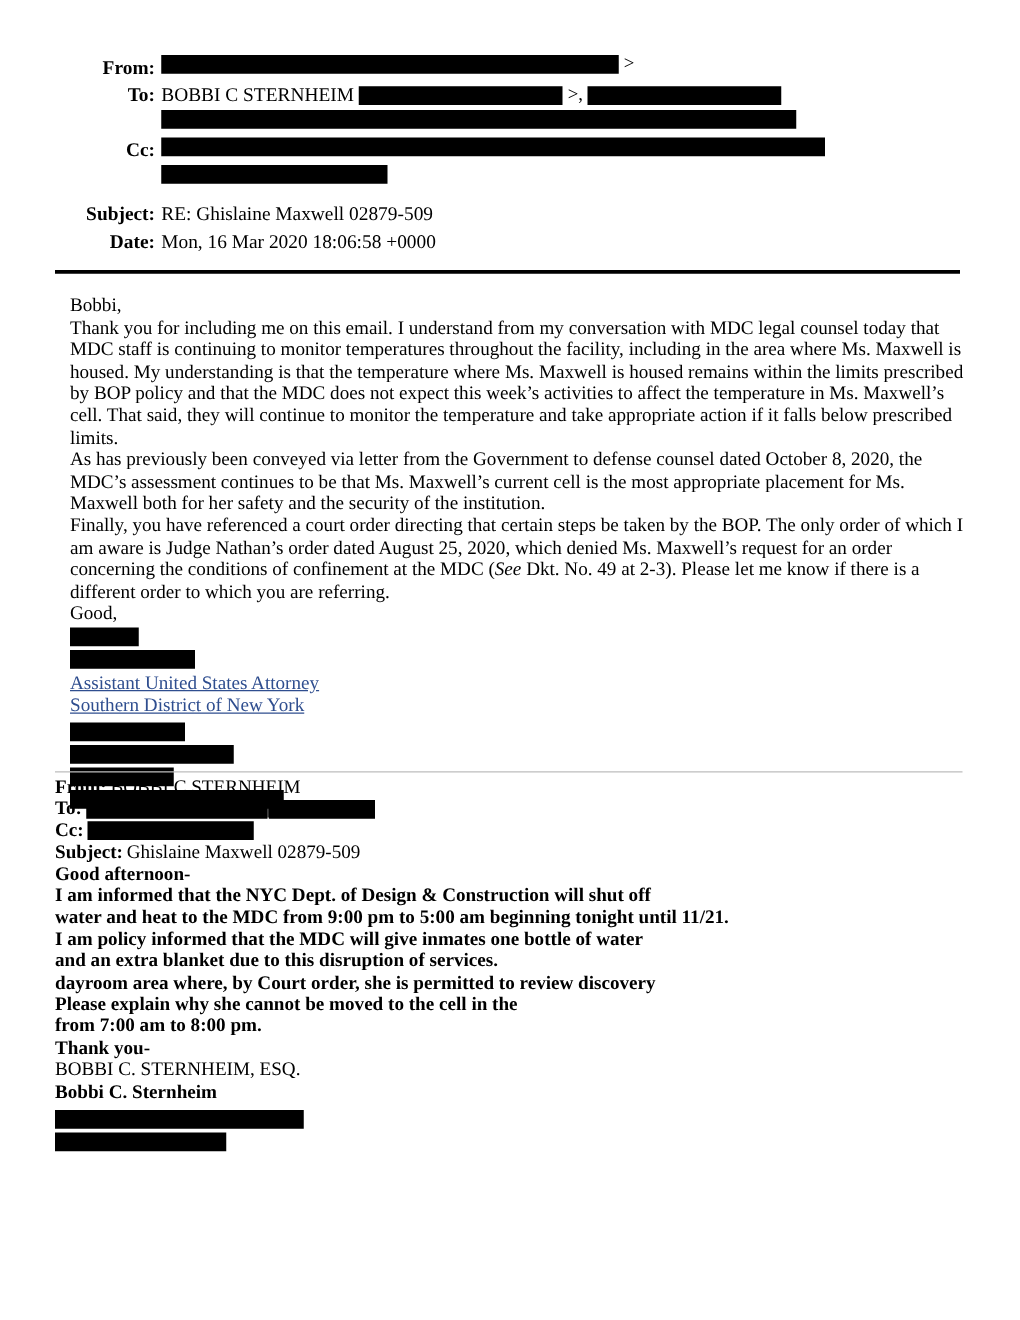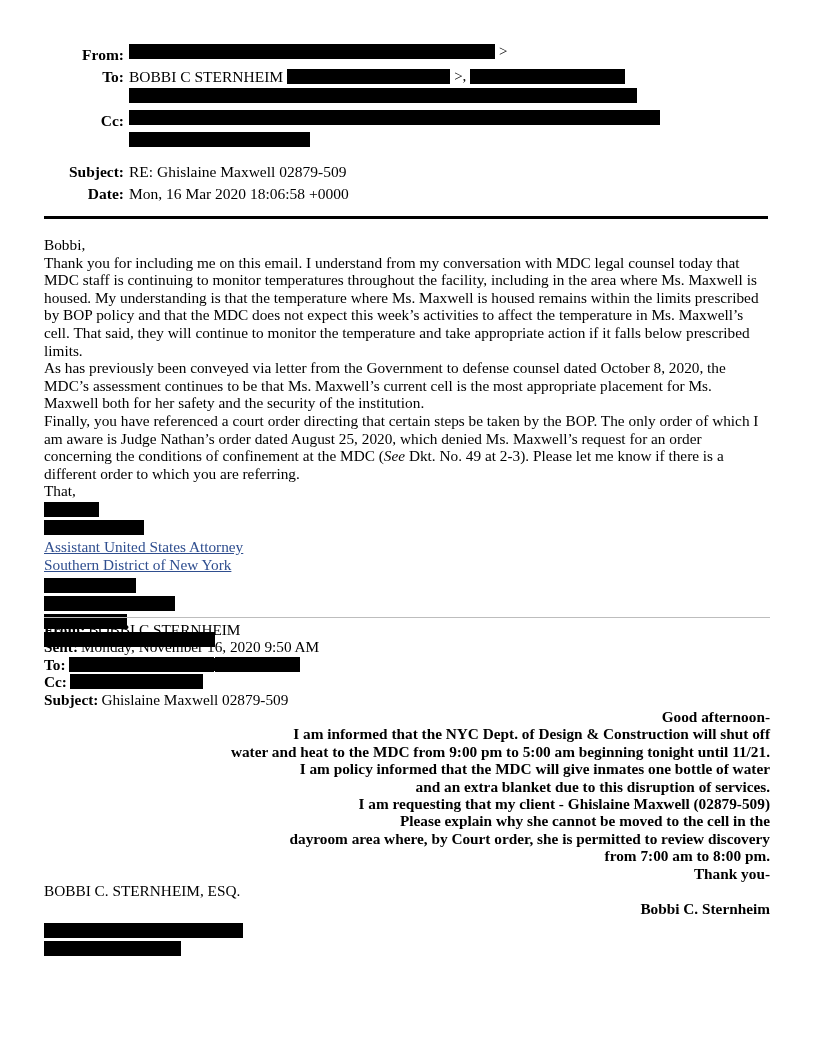--- a/index.html
+++ b/index.html
@@ -78,21 +78,21 @@
     left: 44px;
     top: 216px;
     width: 724px;
     height: 3px;
     background: #000000;
   }
 
   
   .body1 {
     position: absolute;
-    left: 44px;
+    left: 56px;
     top: 236px;
     width: 726px;
     font-size: 15.3px;
     line-height: 17.6px;
     text-align: left;
   }
   .body1 p { margin: 0; }
 
   .sigblock { margin-top: 2px; }
   .sigblock .redact-line { margin-bottom: 3px; }
@@ -123,21 +123,21 @@
     font-size: 15.3px;
     line-height: 17.4px;
   }
   .qrow {
     display: flex;
     align-items: center;
     min-height: 17.4px;
   }
   .qlabel { font-weight: bold; white-space: nowrap; margin-right: 3px; }
   .qtext { white-space: nowrap; }
-  .qbold { font-weight: bold; text-align: right; }
+  .qbold { font-weight: bold; }
   .qline { display: block; }
   .qbars { margin-top: 6px; }
   .qbars .redact-line { margin-bottom: 3px; }
 </style>
 </head>
 <body>
 
 <div class="page">
 
   <div class="header">
@@ -198,21 +198,21 @@
 
   <div class="hdr-rule"></div>
 
   <div class="body1">
     <p>Bobbi,</p>
     <p>Thank you for including me on this email. I understand from my conversation with MDC legal counsel today that MDC staff is continuing to monitor temperatures throughout the facility, including in the area where Ms. Maxwell is housed. My understanding is that the temperature where Ms. Maxwell is housed remains within the limits prescribed by BOP policy and that the MDC does not expect this week’s activities to affect the temperature in Ms. Maxwell’s cell. That said, they will continue to monitor the temperature and take appropriate action if it falls below prescribed limits.</p>
     <p>As has previously been conveyed via letter from the Government to defense counsel dated October 8, 2020, the MDC’s assessment continues to be that Ms. Maxwell’s current cell is the most appropriate placement for Ms. Maxwell both for her safety and the security of the institution.</p>
     <p>
       <span>Finally, you have referenced a court order directing that certain steps be taken by the BOP. The only order of which I am aware is Judge Nathan’s order dated August 25, 2020, which denied Ms. Maxwell’s request for an order concerning the conditions of confinement at the MDC (</span><i>See</i><span> Dkt. No. 49 at 2-3). Please let me know if there is a different order to which you are referring.</span>
     </p>
-    <p>That,</p>
+    <p>Good,</p>
 
     <div class="sigblock">
       <span class="redact-line" style="width:55px;"></span>
       <span class="redact-line" style="width:100px;"></span>
     </div>
 
     <a class="siglink" href="#">Assistant United States Attorney</a>
     <a class="siglink" href="#">Southern District of New York</a>
 
     <div class="sigbars">
@@ -225,24 +225,20 @@
 
   <div class="divider"></div>
 
   <div class="quoted">
 
     <div class="qrow">
       <span class="qlabel">From:</span>
       <span class="qtext">BOBBI C STERNHEIM</span>
     </div>
 
-    <div class="qrow">
-      <span class="qlabel">Sent:</span>
-      <span class="qtext">Monday, November 16, 2020 9:50 AM</span>
-    </div>
 
     <div class="qrow">
       <span class="qlabel">To:</span>
       <span class="redact" style="width:145px;"></span>
       <span class="redact" style="width:1px;height:13px;"></span>
       <span class="redact" style="width:85px;"></span>
     </div>
 
     <div class="qrow">
       <span class="qlabel">Cc:</span>
@@ -253,23 +249,22 @@
       <span class="qlabel">Subject:</span>
       <span class="qtext">Ghislaine Maxwell 02879-509</span>
     </div>
 
     <div>
       <span class="qline qbold">Good afternoon-</span>
       <span class="qline qbold">I am informed that the NYC Dept. of Design &amp; Construction will shut off</span>
       <span class="qline qbold">water and heat to the MDC from 9:00 pm to 5:00 am beginning tonight until 11/21.</span>
       <span class="qline qbold">I am policy informed that the MDC will give inmates one bottle of water</span>
       <span class="qline qbold">and an extra blanket due to this disruption of services.</span>
-      <span class="qline qbold">I am requesting that my client - Ghislaine Maxwell (02879-509)</span>
+      <span class="qline qbold">dayroom area where, by Court order, she is permitted to review discovery</span>
       <span class="qline qbold">Please explain why she cannot be moved to the cell in the</span>
-      <span class="qline qbold">dayroom area where, by Court order, she is permitted to review discovery</span>
       <span class="qline qbold">from 7:00 am to 8:00 pm.</span>
       <span class="qline qbold">Thank you-</span>
       <span class="qline">BOBBI C. STERNHEIM, ESQ.</span>
       <span class="qline qbold">Bobbi C. Sternheim</span>
     </div>
 
     <div class="qbars">
       <span class="redact-line" style="width:199px;"></span>
       <span class="redact-line" style="width:137px;"></span>
     </div>

